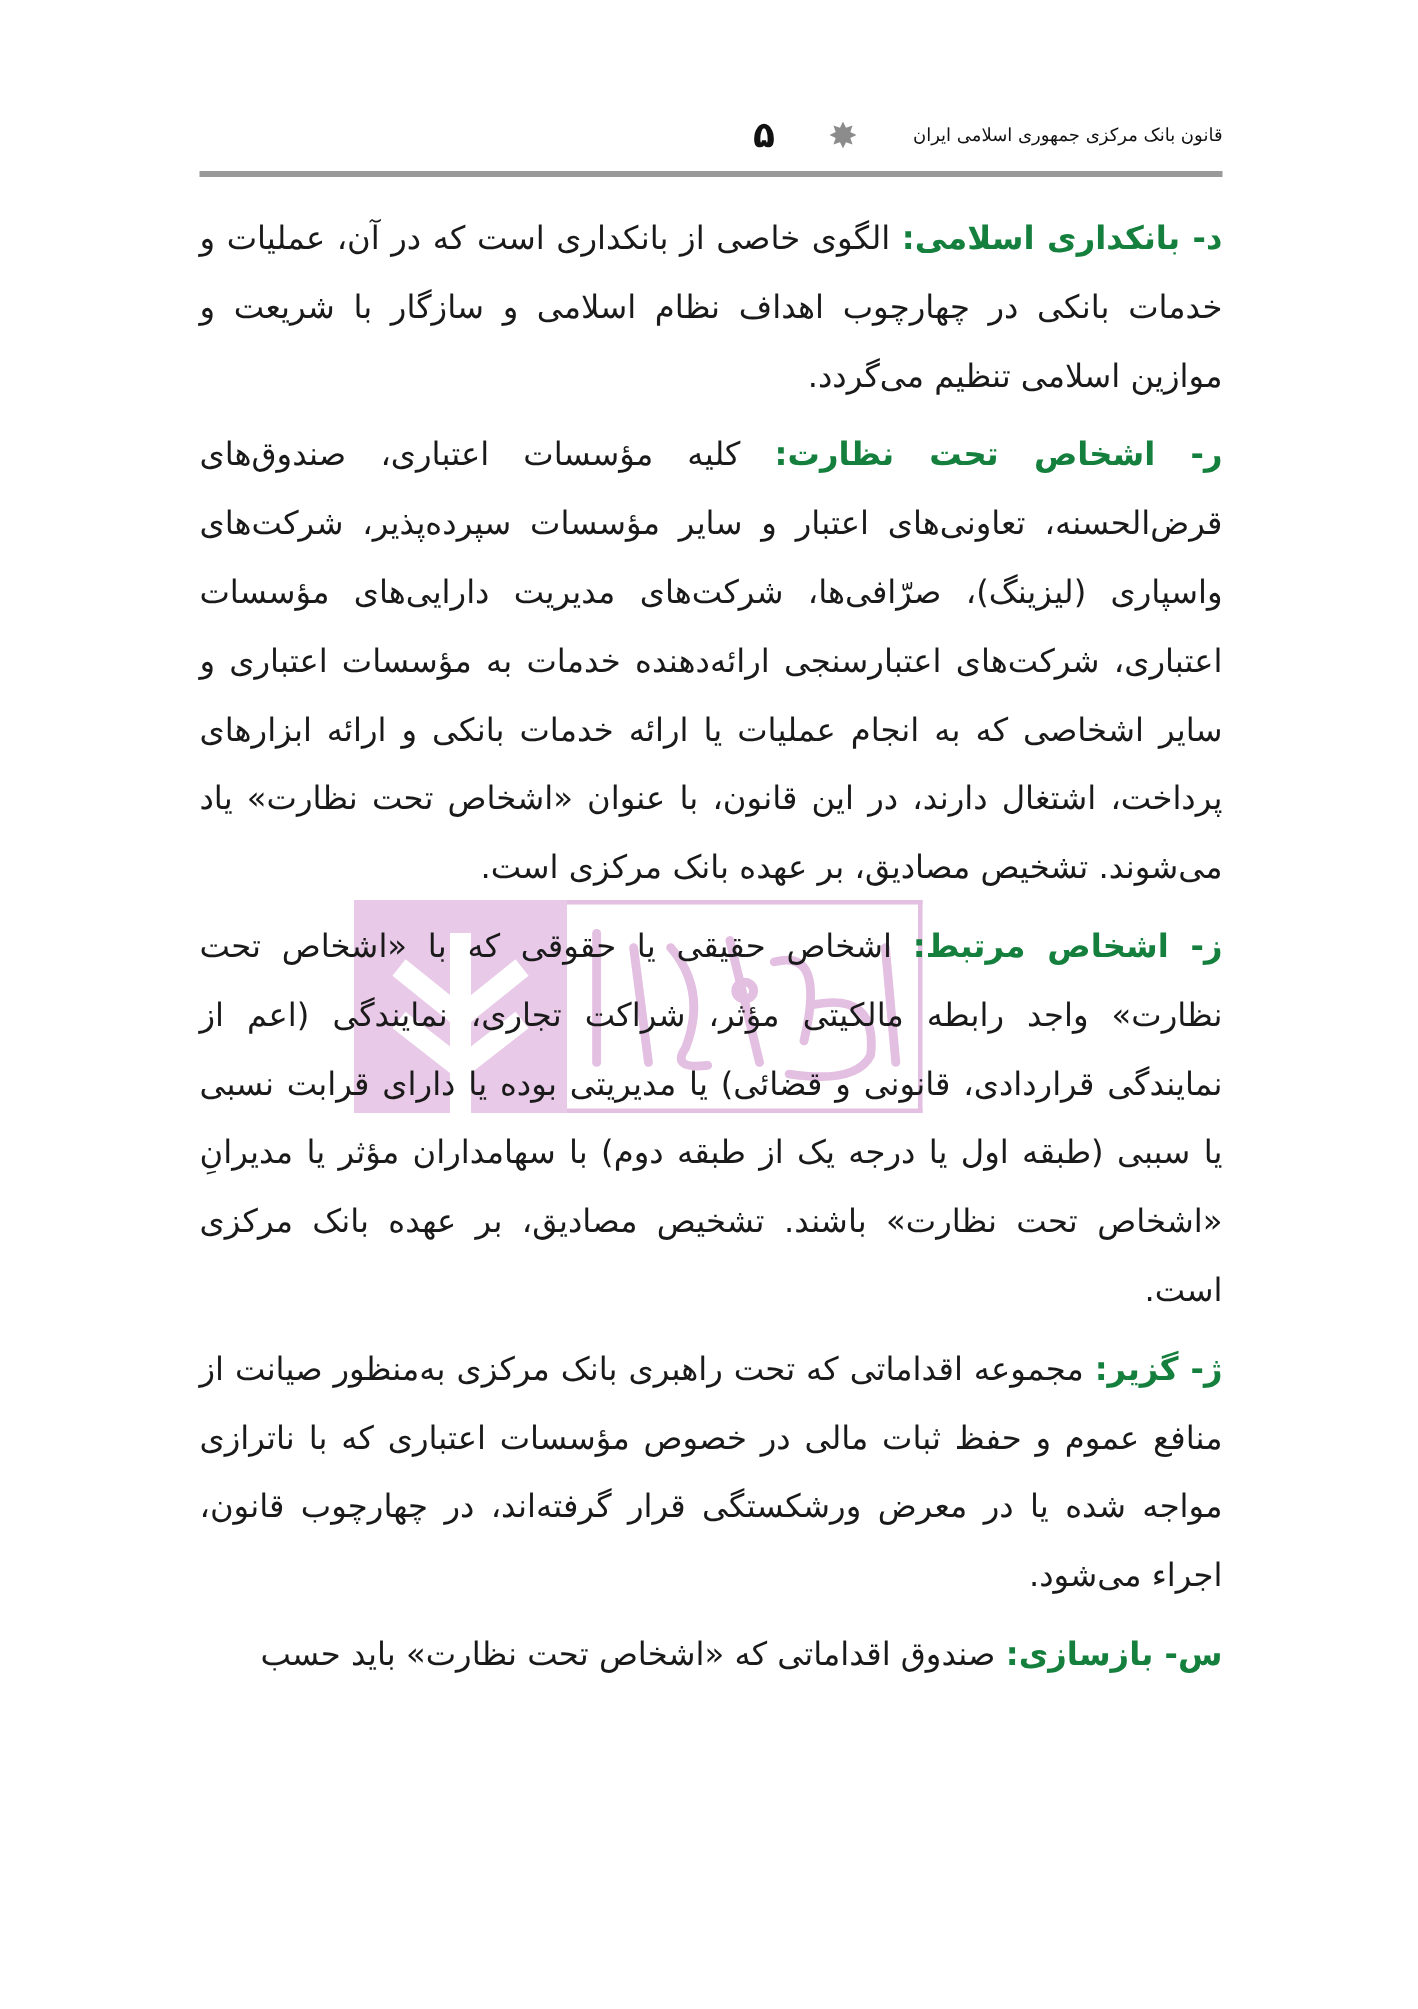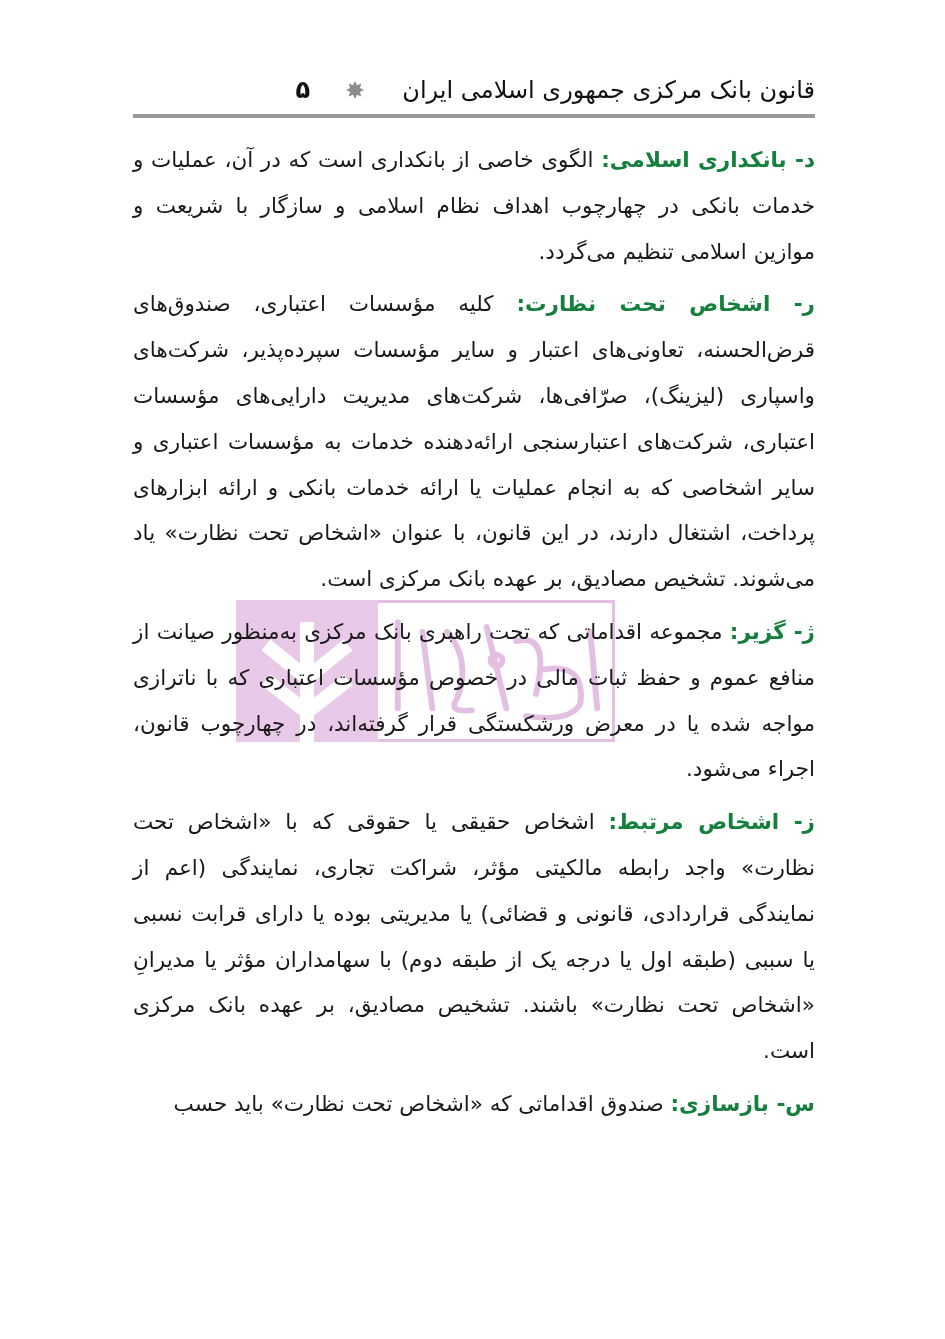--- a/index.html
+++ b/index.html
@@ -20,21 +20,21 @@
       left: 133px;
       top: 72px;
       width: 682px;
       height: 36px;
       display: flex;
       flex-direction: row;
       align-items: center;
       direction: rtl;
     }
     .running-title {
-      font-size: 24px;
+      font-size: 12px;
       color: #111;
       white-space: nowrap;
       padding-right: 0;
     }
     .header-star {
       width: 18px;
       height: 18px;
       margin-right: 38px;
       margin-left: 36px;
       display: inline-block;
@@ -148,21 +148,21 @@
 </div>
 
 <div class="body-text">
   <p class="para">
     <span class="term">د- بانکداری اسلامی:</span><span> الگوی خاصی از بانکداری است که در آن، عملیات و خدمات بانکی در چهارچوب اهداف نظام اسلامی و سازگار با شریعت و موازین اسلامی تنظیم می‌گردد.</span>
   </p>
   <p class="para">
     <span class="term">ر- اشخاص تحت نظارت:</span><span> کلیه مؤسسات اعتباری، صندوق‌های قرض‌الحسنه، تعاونی‌های اعتبار و سایر مؤسسات سپرده‌پذیر، شرکت‌های واسپاری (لیزینگ)، صرّافی‌ها، شرکت‌های مدیریت دارایی‌های مؤسسات اعتباری، شرکت‌های اعتبارسنجی ارائه‌دهنده خدمات به مؤسسات اعتباری و سایر اشخاصی که به انجام عملیات یا ارائه خدمات بانکی و ارائه ابزارهای پرداخت، اشتغال دارند، در این قانون، با عنوان «اشخاص تحت نظارت» یاد می‌شوند. تشخیص مصادیق، بر عهده بانک مرکزی است.</span>
   </p>
   <p class="para">
-    <span class="term">ژ- گزیر:</span><span> مجموعه اقداماتی که تحت راهبری بانک مرکزی به‌منظور صیانت از منافع عموم و حفظ ثبات مالی در خصوص مؤسسات اعتباری که با ناترازی مواجه شده یا در معرض ورشکستگی قرار گرفته‌اند، در چهارچوب قانون، اجراء می‌شود.</span>
+    <span class="term">ز- اشخاص مرتبط:</span><span> اشخاص حقیقی یا حقوقی که با «اشخاص تحت نظارت» واجد رابطه مالکیتی مؤثر، شراکت تجاری، نمایندگی (اعم از نمایندگی قراردادی، قانونی و قضائی) یا مدیریتی بوده یا دارای قرابت نسبی یا سببی (طبقه اول یا درجه یک از طبقه دوم) با سهامداران مؤثر یا مدیرانِ «اشخاص تحت نظارت» باشند. تشخیص مصادیق، بر عهده بانک مرکزی است.</span>
   </p>
   <p class="para">
-    <span class="term">ز- اشخاص مرتبط:</span><span> اشخاص حقیقی یا حقوقی که با «اشخاص تحت نظارت» واجد رابطه مالکیتی مؤثر، شراکت تجاری، نمایندگی (اعم از نمایندگی قراردادی، قانونی و قضائی) یا مدیریتی بوده یا دارای قرابت نسبی یا سببی (طبقه اول یا درجه یک از طبقه دوم) با سهامداران مؤثر یا مدیرانِ «اشخاص تحت نظارت» باشند. تشخیص مصادیق، بر عهده بانک مرکزی است.</span>
+    <span class="term">ژ- گزیر:</span><span> مجموعه اقداماتی که تحت راهبری بانک مرکزی به‌منظور صیانت از منافع عموم و حفظ ثبات مالی در خصوص مؤسسات اعتباری که با ناترازی مواجه شده یا در معرض ورشکستگی قرار گرفته‌اند، در چهارچوب قانون، اجراء می‌شود.</span>
   </p>
   <p class="para">
     <span class="term">س- بازسازی:</span><span> صندوق اقداماتی که «اشخاص تحت نظارت» باید حسب</span>
   </p>
 </div>
 
 </body></html>

